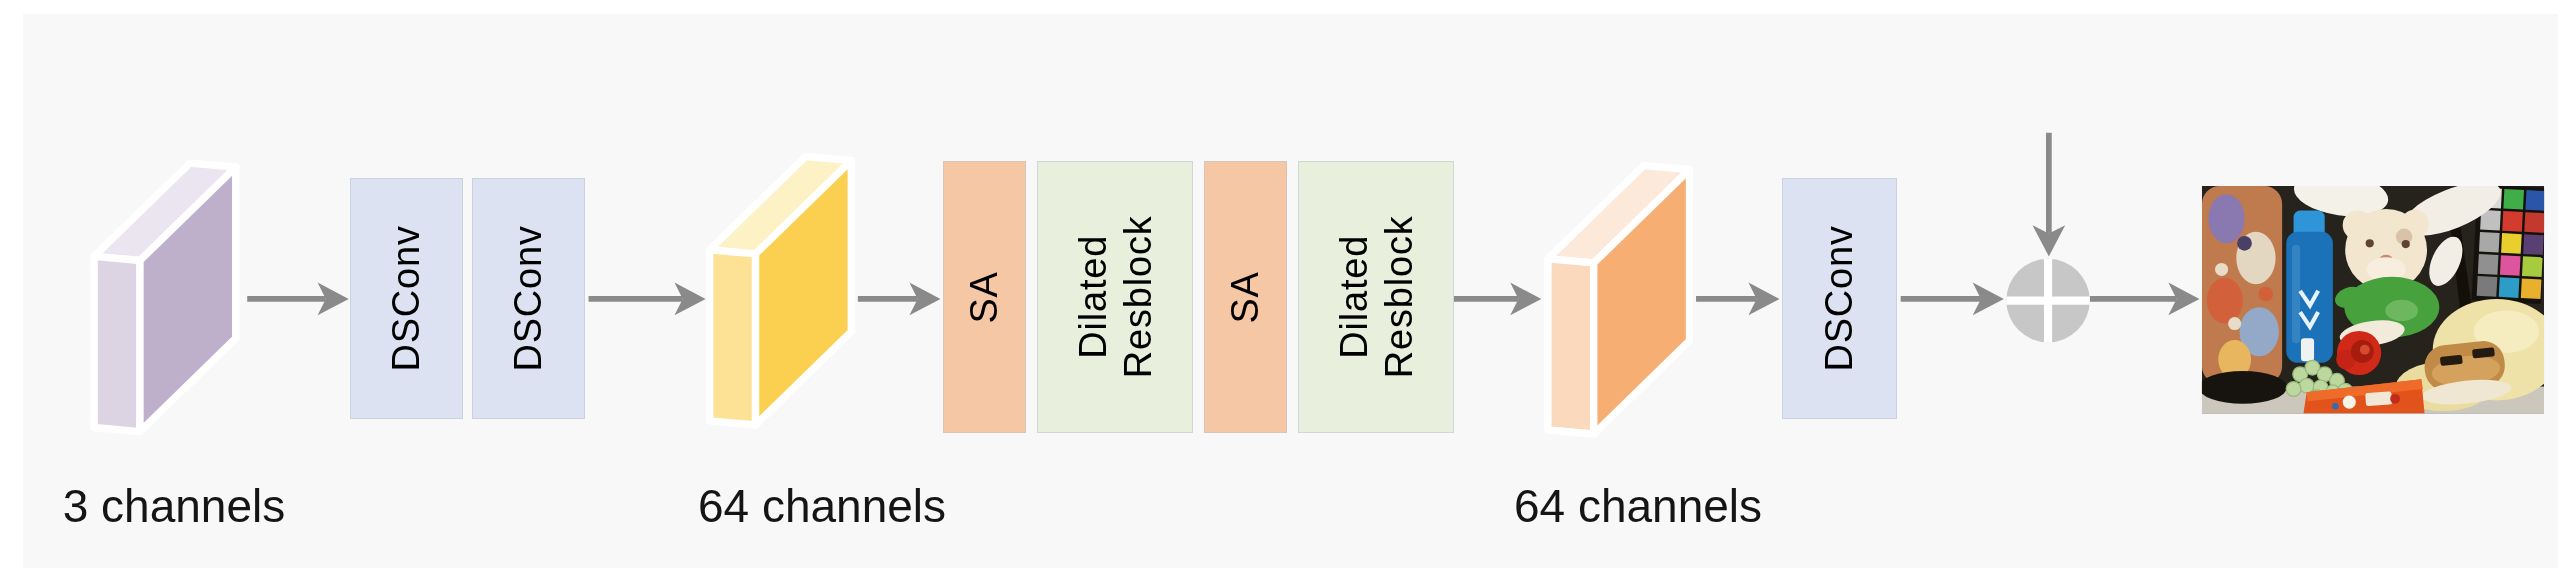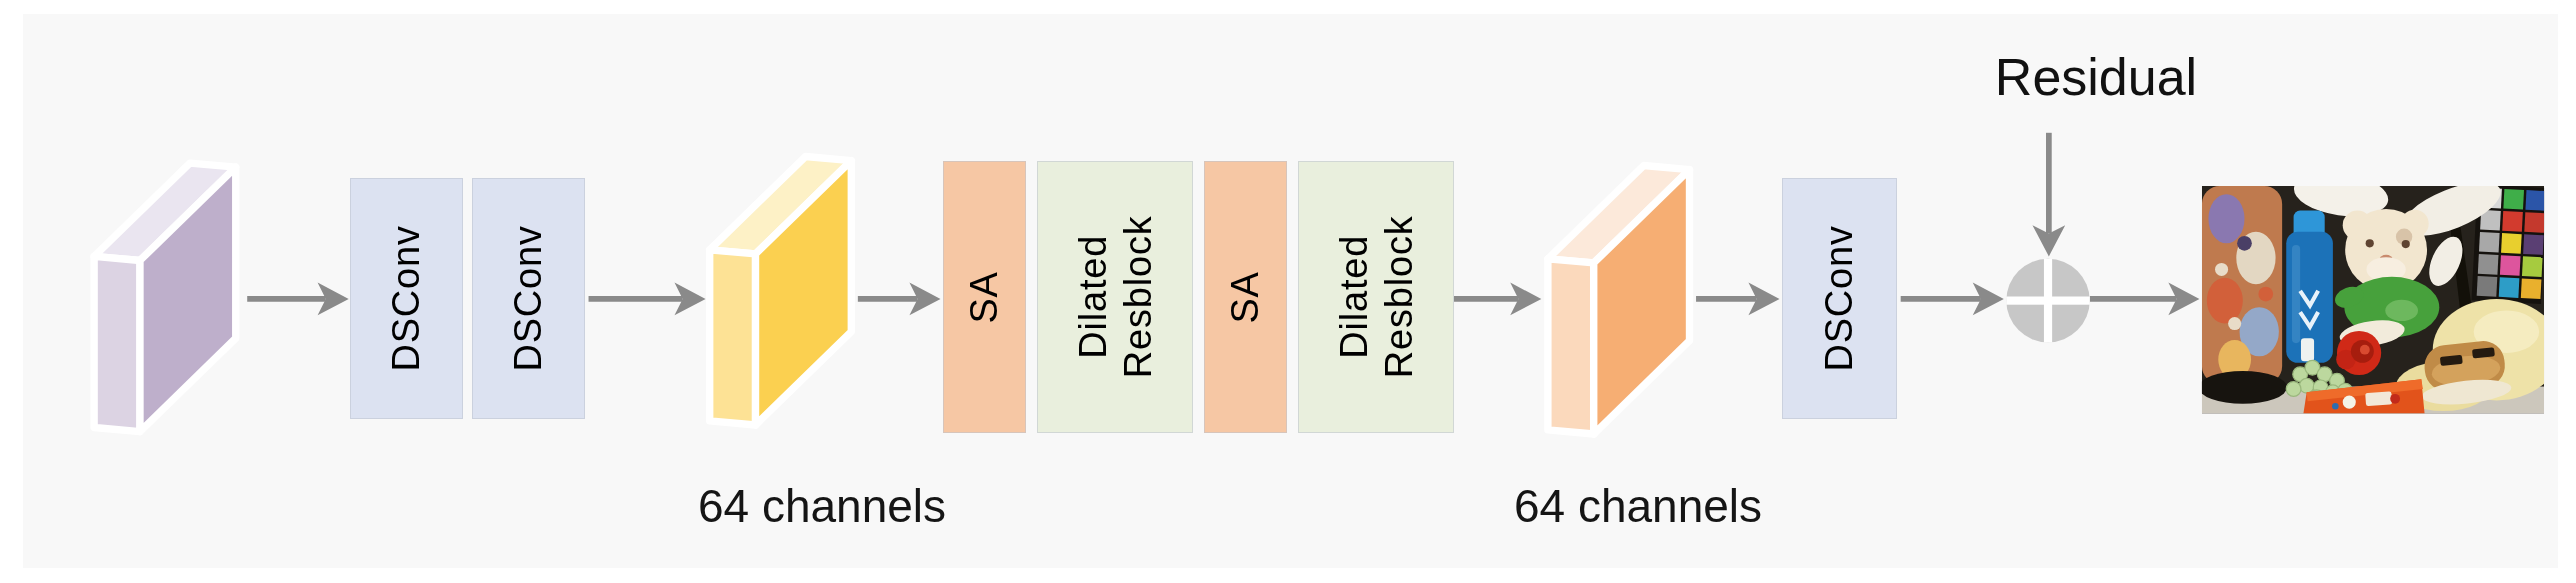--- a/index.html
+++ b/index.html
@@ -206,17 +206,17 @@
     <span class="vtext">SA</span>
   </div>
   <div class="block" style="left: 1298px; top: 161px; width: 156px; height: 272px; background: rgb(233, 239, 221);">
     <span class="vtext">Dilated
 Resblock</span>
   </div>
   <div class="block" style="left: 1782px; top: 178px; width: 115px; height: 241px; background: rgb(220, 226, 241);">
     <span class="vtext">DSConv</span>
   </div>
 
+  <div class="caption" style="left:174px;top:479px">3 channels</div>
   <div class="caption" style="left:822px;top:479px">64 channels</div>
   <div class="caption" style="left:1638px;top:479px">64 channels</div>
-  <div class="residual" style="left:2096px;top:47px">Residual</div>
 </div>
 
 
 </body></html>

